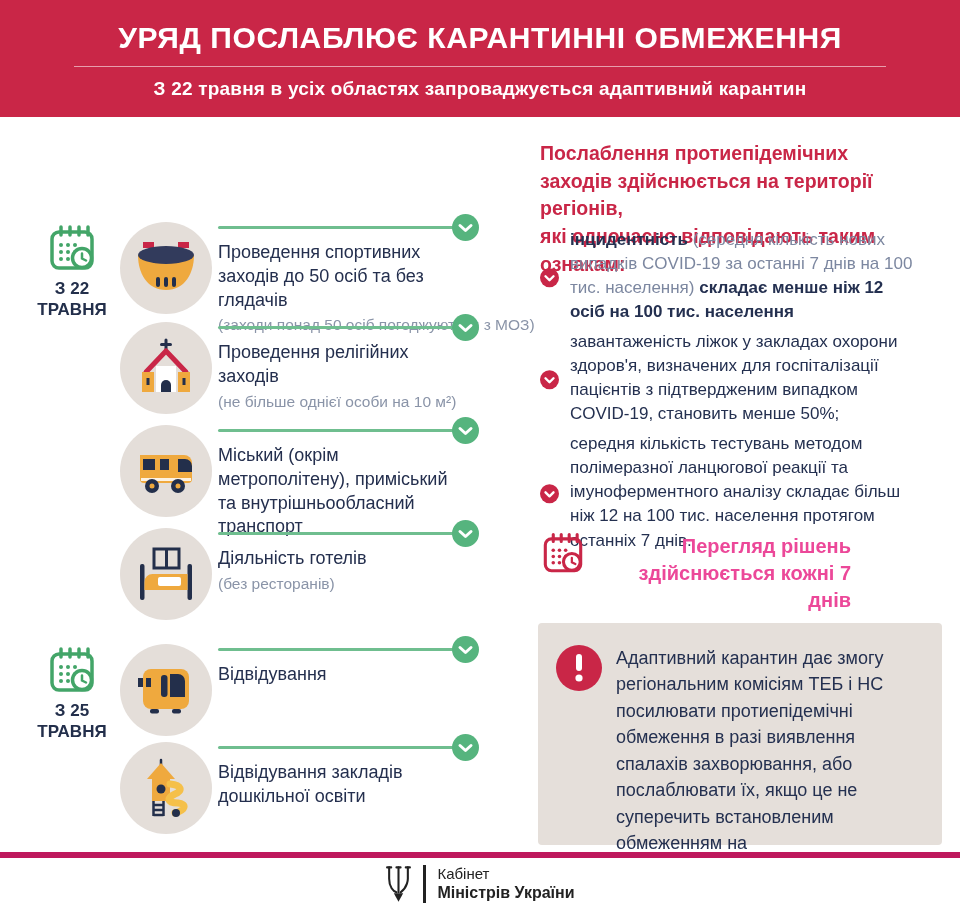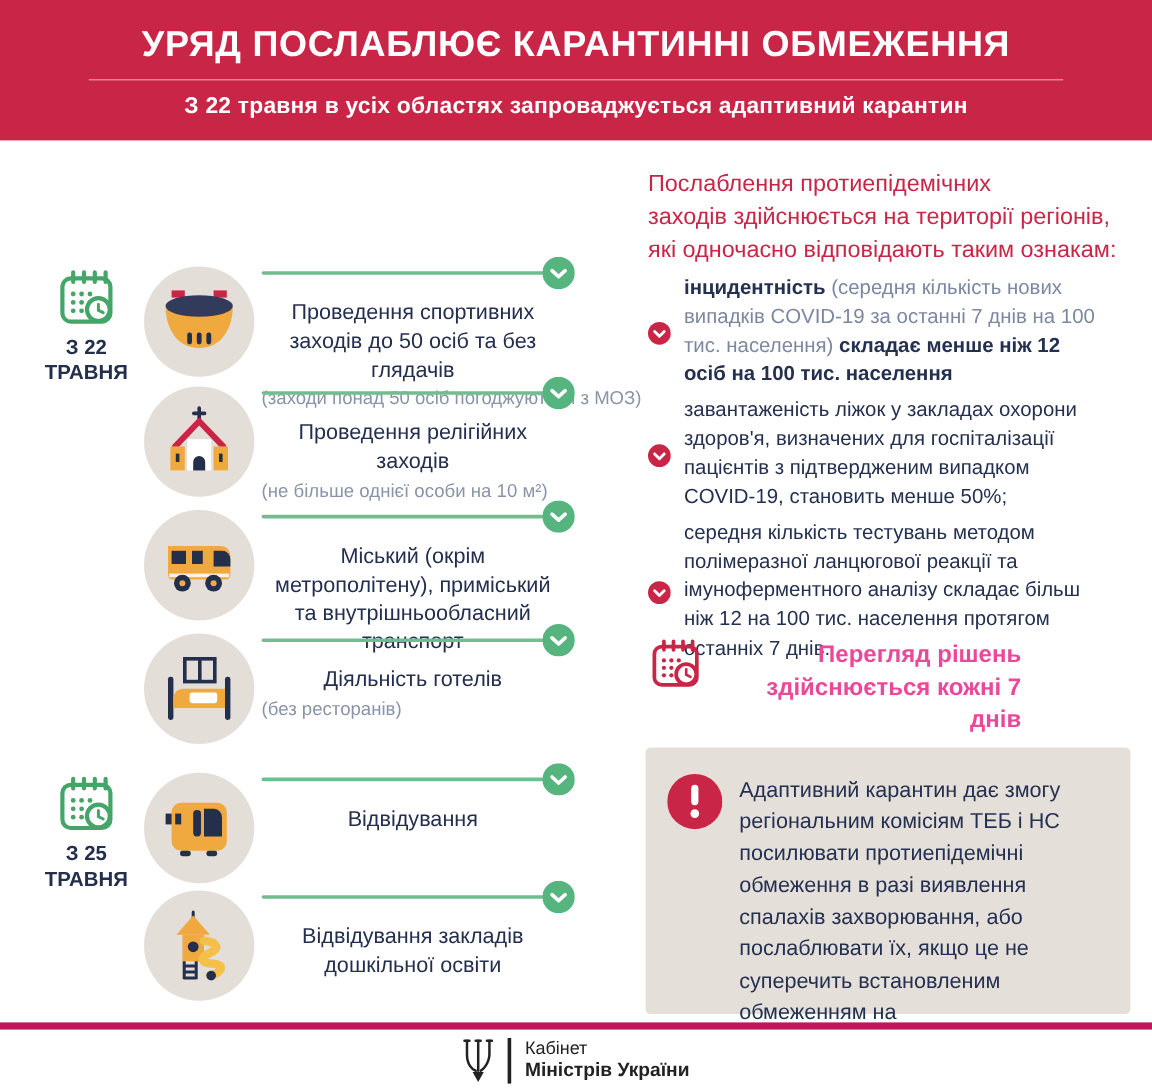--- a/index.html
+++ b/index.html
@@ -19,26 +19,26 @@
                 color:#232F4B; text-transform:uppercase; }
 
   .item-row { position:absolute; left:20px; width:500px; height:96px; }
   .date-col { position:absolute; left:4px; top:2px; width:96px; text-align:center; }
   .date-label { font-size:17px; font-weight:700; color:#232F4B; line-height:1.25; }
   .icon-circle { position:absolute; left:100px; top:2px; width:92px; height:92px;
                  border-radius:50%; background:#E4DED9; display:flex; align-items:center; justify-content:center; }
   .content { position:absolute; left:198px; top:0; width:252px; }
   .connector { position:relative; margin-top:6px; height:3px; background:#6FBE8F; border-radius:2px; width:248px; }
   .check-badge { position:absolute; right:-13px; top:-12px; width:27px; height:27px; }
-  .item-label { margin-top:20px; font-size:18px; font-weight:500; color:#242F4E; line-height:1.32;text-align:center; }
+  .item-label { margin-top:12px; font-size:18px; font-weight:500; color:#242F4E; line-height:1.32; }
   .item-note  { margin-top:3px; font-size:15.5px; font-weight:400; color:#8A94A8; line-height:1.3; white-space:nowrap; }
 
   
   .right-col { position:absolute; left:540px; top:140px; width:406px; }
-  .r-heading { font-size:19.5px; font-weight:400; color:#C92647; line-height:1.42; }
+  .r-heading { font-size:19.5px; font-weight:700; color:#C92647; line-height:1.42; }
   .bullet { position:absolute; left:0; width:382px; display:flex; gap:11px; }
   .bullet-icon { flex:0 0 19px; margin-top:3px; }
   .bullet-text { font-size:17px; color:#243050; line-height:1.42; font-weight:500; width:352px; }
   .b-strong { font-weight:700; }
   .b-light { font-weight:400; color:#7C87A0; }
 
   .review { position:absolute; left:0; top:390px; display:flex; gap:15px; align-items:flex-start; }
   .review-text { width:250px; font-size:20px; font-weight:700; color:#ec4899; line-height:1.35; margin-top:3px;text-align:right; }
 
   .warning-box { position:absolute; left:-2px; top:483px; width:404px; height:222px;

